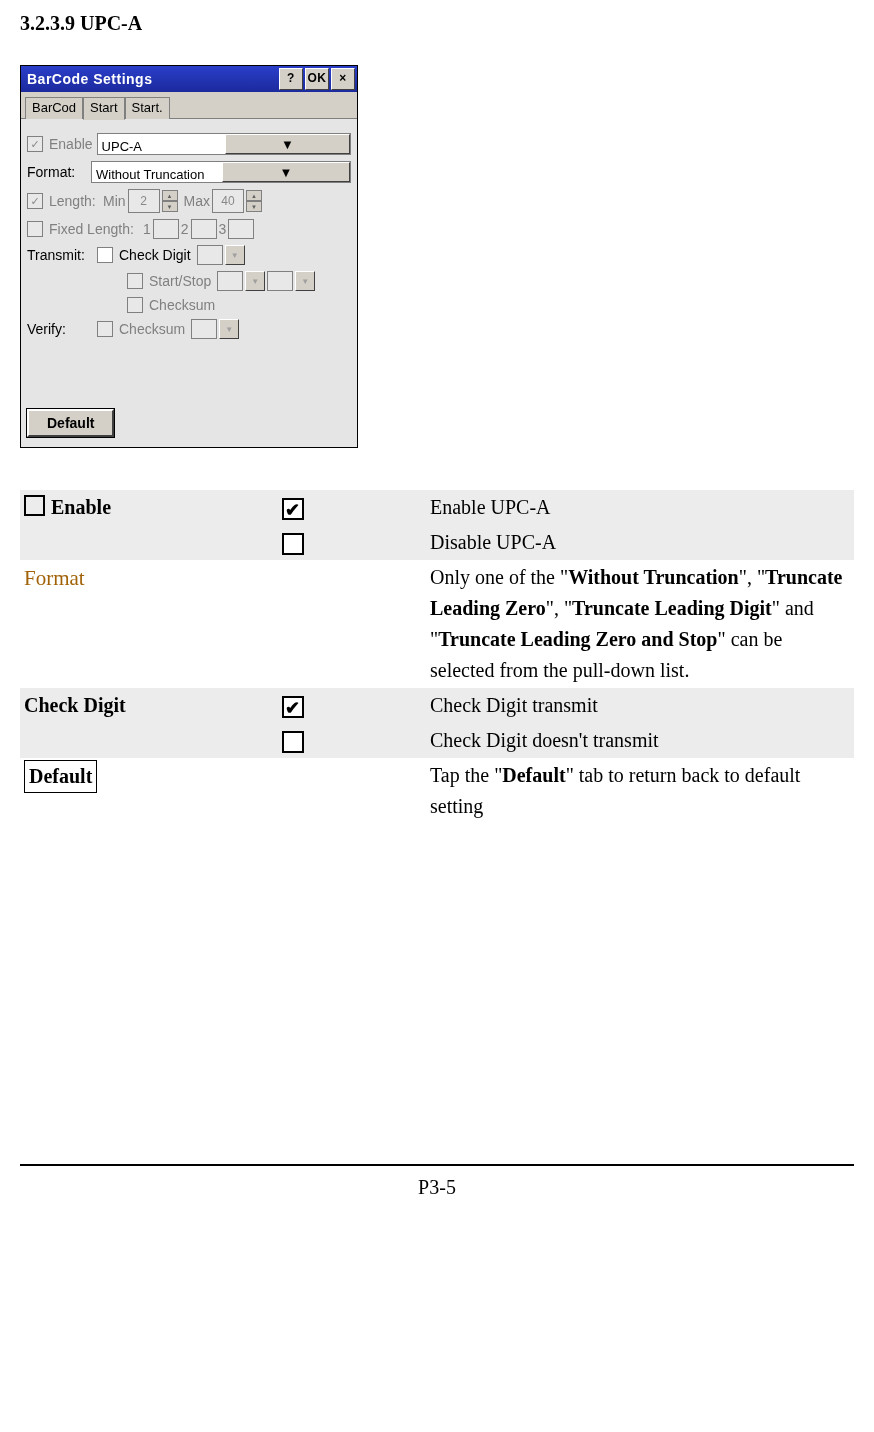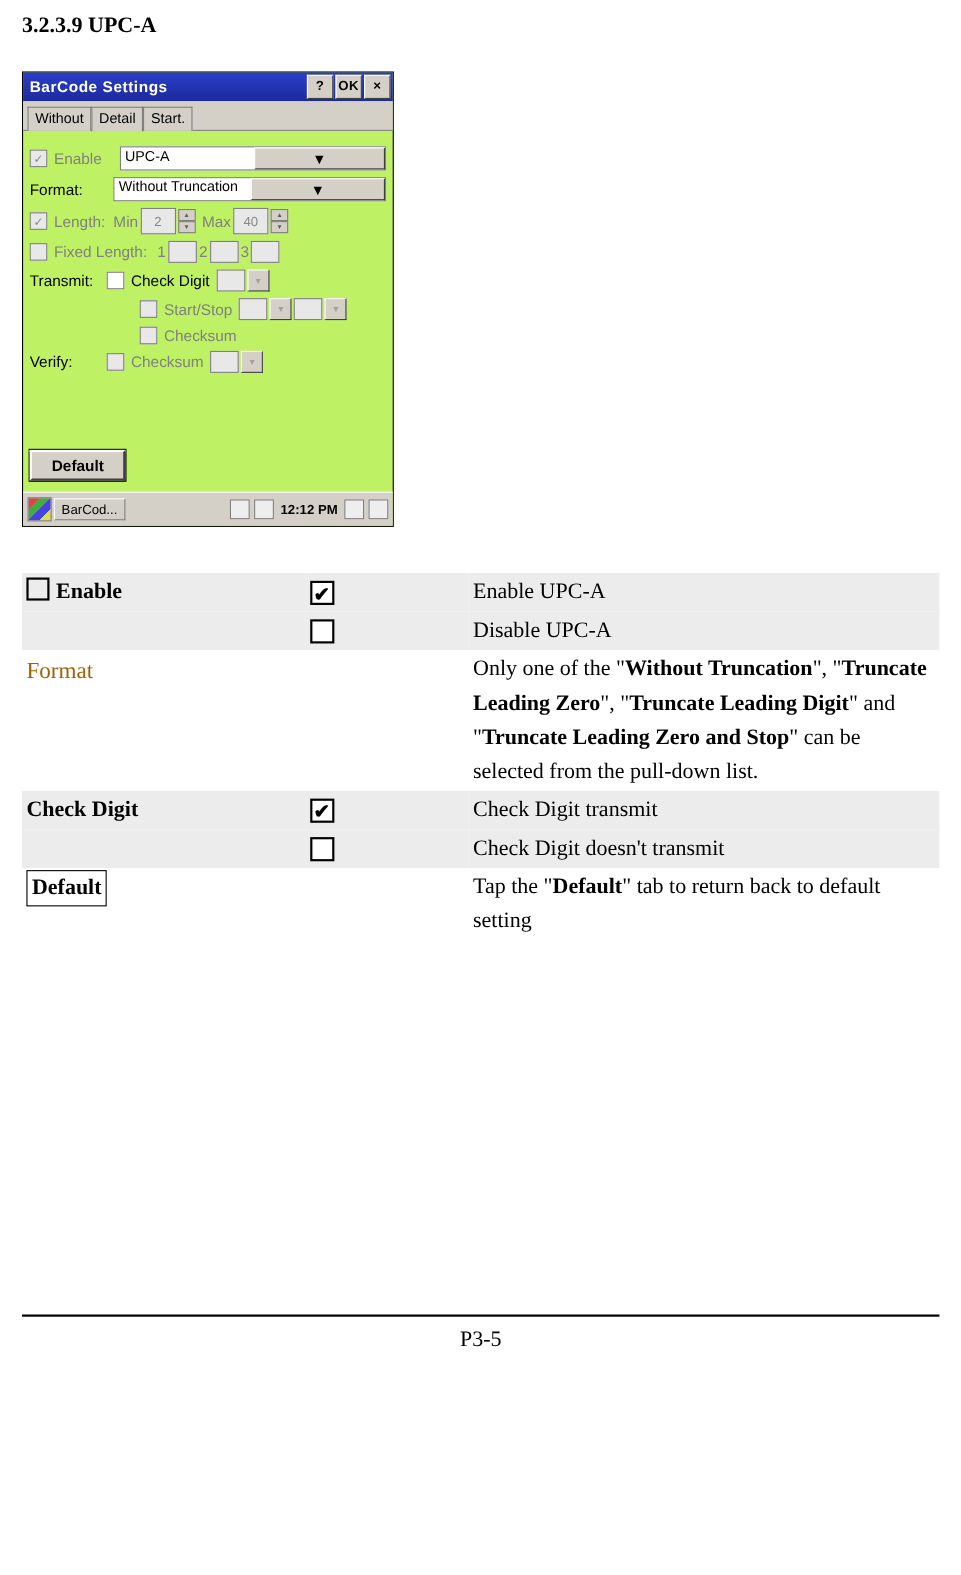--- a/index.html
+++ b/index.html
@@ -15,21 +15,21 @@
     font-weight: bold;
     font-size: 20px;
     margin-bottom: 30px;
   }
   
   .device {
     width: 336px;
     border: 1px solid #000;
     font-family: Tahoma, Arial, sans-serif;
     font-size: 14px;
-    background: #bef264;
+    background: #e5e5e5;
   }
   .titlebar {
     background: linear-gradient(#2a3ec9, #1c2a9d);
     color: #fff;
     display: flex;
     align-items: center;
     padding: 2px 2px 2px 6px;
     font-weight: bold;
     letter-spacing: 0.5px;
   }
@@ -75,22 +75,22 @@
   .row { display:flex; align-items:center; margin: 6px 0; }
   .cb {
     width:14px; height:14px; border:1px solid #808080; background:#fff;
     margin-right:6px; display:inline-flex; align-items:center; justify-content:center;
     font-size:11px; color:#888;
   }
   .cb.disabled { background:#e8e8e8;}
   .lbl { color:#808080; font-size:14px; }
   .lbl.dark { color:#000; }
   .combo {
-    flex:1; display:flex; align-items:flex-start; background:#fff;
-    border:1px solid #808080; height:20px; padding:0 0 0 4px; margin-left:16px;
+    flex:1; display:flex; align-items:flex-end; background:#fff;
+    border:1px solid #808080; height:20px; padding:0 0 0 4px; margin-left:4px;
   }
   .combo span { flex:1; font-size:13px; }
   .arrow {
     width:18px; height:18px; background:#d4d0c8;
     border:1px solid #fff; border-right-color:#404040; border-bottom-color:#404040;
     display:flex; align-items:center; justify-content:center; font-size:8px; color:#000;
   }
   .arrow.disabled { color:#a0a0a0; }
   .numbox {
     width:26px; height:20px; border:1px solid #808080; background:#e8e8e8;
@@ -169,22 +169,22 @@
 <div class="heading">3.2.3.9 UPC-A</div>
 
 <div class="device">
   <div class="titlebar">
     <span class="t-label">BarCode Settings</span>
     <span class="wbtn">?</span>
     <span class="wbtn">OK</span>
     <span class="wbtn">×</span>
   </div>
   <div class="tabbar">
-    <div class="tab">Without</div>
-    <div class="tab active">Detail</div>
+    <div class="tab">BarCod</div>
+    <div class="tab active">Start</div>
     <div class="tab">Start.</div>
   </div>
   <div class="panel">
     <div class="row">
       <span class="cb disabled">✓</span>
       <span class="lbl">Enable</span>
       <div class="combo">
         <span>UPC-A</span>
         <span class="arrow">▼</span>
       </div>
@@ -244,31 +244,20 @@
     <div class="row">
       <span class="lbl dark" style="width:70px">Verify:</span>
       <span class="cb disabled"></span>
       <span class="lbl">Checksum</span>
       <span class="smallbox dis" style="margin-left:6px"></span>
       <span class="arrow disabled">▼</span>
     </div>
     <div style="height:56px"></div>
     <span class="btn-default">Default</span>
   </div>
-  <div class="taskbar">
-    <span class="flag"></span>
-    <span class="taskbtn">BarCod...</span>
-    <span class="tray">
-      <span class="ic"></span>
-      <span class="ic"></span>
-      <span class="clock">12:12 PM</span>
-      <span class="ic"></span>
-      <span class="ic"></span>
-    </span>
-  </div>
 </div>
 
 <table class="desc">
   <tbody>
       <tr class="shade">
     <td class="col1"><span class="enable-sq"></span><span class="serif-b">Enable</span></td>
     <td class="col2"><span class="cbimg checked"></span></td>
     <td>Enable UPC-A</td>
   </tr>
   <tr class="shade">

